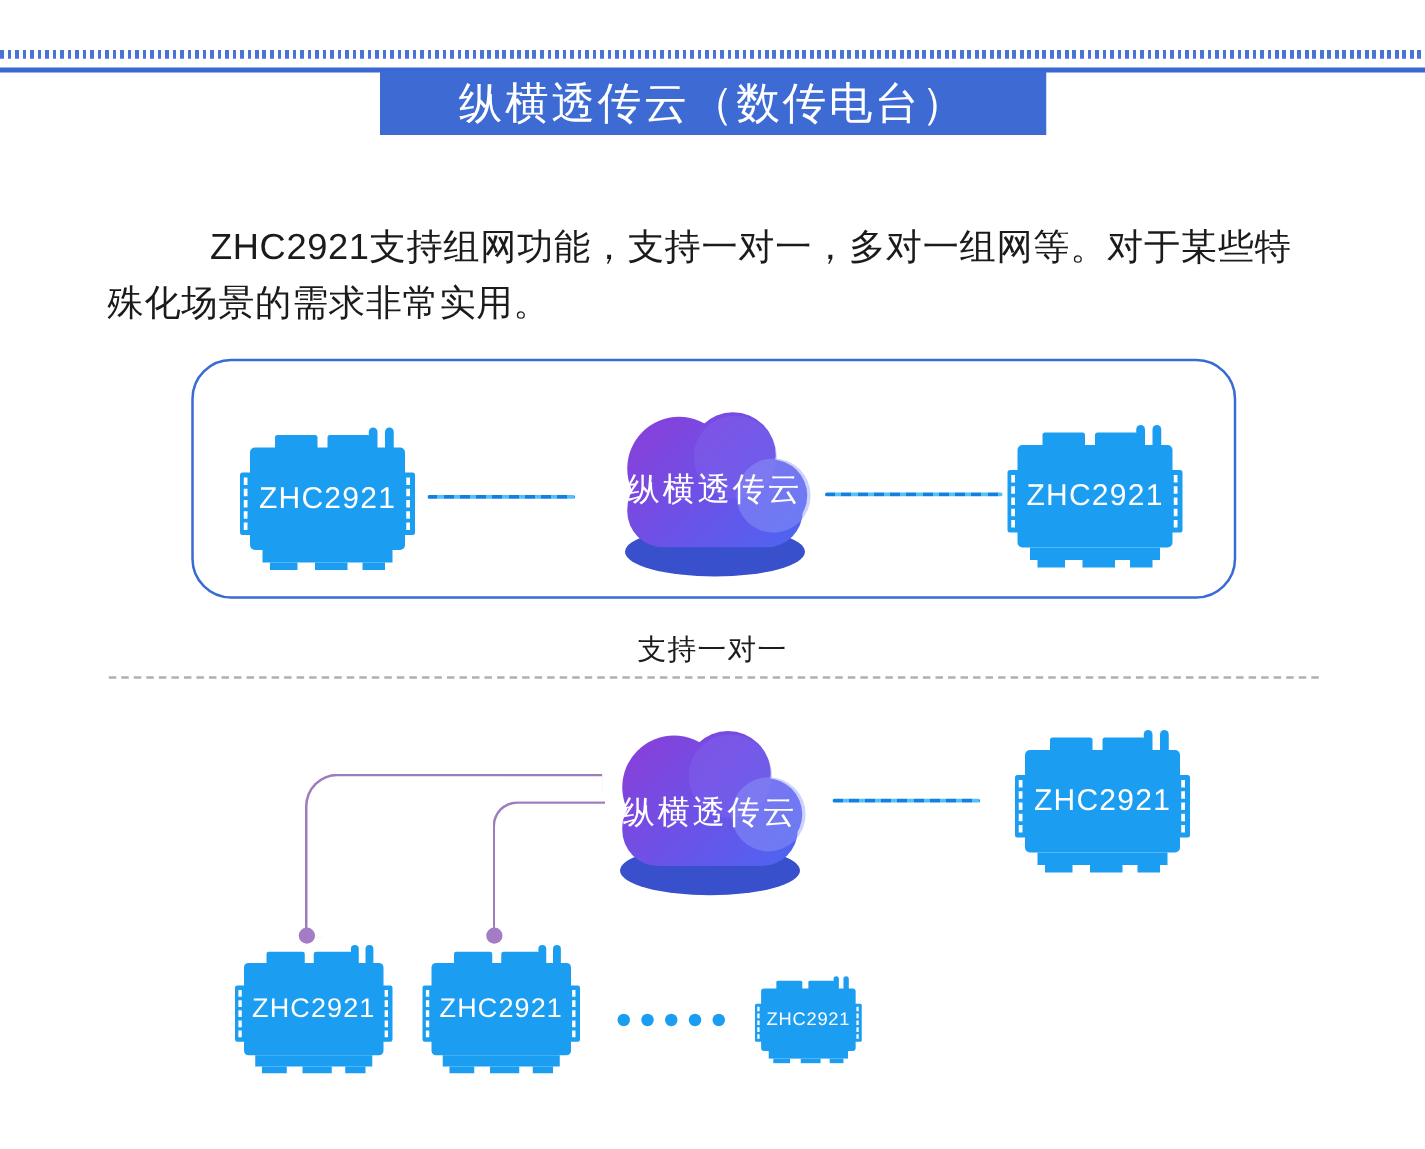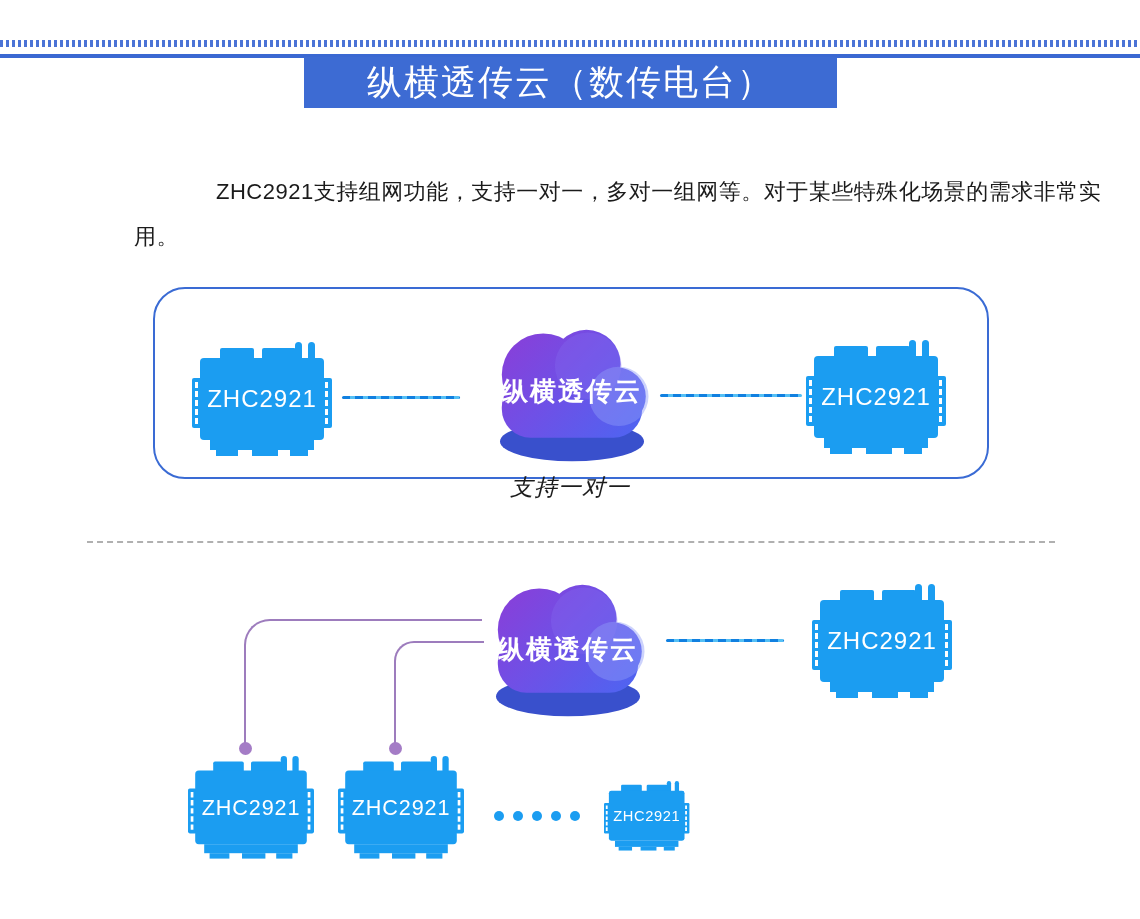--- a/index.html
+++ b/index.html
@@ -8,22 +8,22 @@
 
   
   .dotted-strip{position:absolute;left:0;top:40px;width:1140px;height:7px;
     background:repeating-linear-gradient(90deg,#4b73d6 0 3px,transparent 3px 6px);}
   .solid-line{position:absolute;left:0;top:54px;width:1140px;height:4px;background:#3a68d2;}
   .title-banner{position:absolute;left:304px;top:57px;width:533px;height:51px;background:#3d6bd3;
     color:#ffffff;font-size:35px;font-weight:500;letter-spacing:2px;
     display:flex;align-items:center;justify-content:center;}
 
   
-  .intro{position:absolute;left:86px;top:147px;width:976px;font-size:22px;line-height:45px;
-    color:#1b1b1b;text-indent:82px;letter-spacing:0.5px;margin-left:48px;}
+  .intro{position:absolute;left:86px;top:147px;width:976px;font-size:29px;line-height:45px;
+    color:#1b1b1b;text-indent:82px;letter-spacing:0.5px;}
 
   
   .frame{position:absolute;left:153px;top:287px;width:832px;height:188px;
     border:2px solid #3a6bd4;border-radius:32px;}
   .link{position:absolute;height:3px;border-radius:2px;
     background:repeating-linear-gradient(90deg,#1180e0 0 8px,#55c0f5 8px 13px);}
   .caption{position:absolute;left:0;width:1140px;text-align:center;font-size:23px;
     font-weight:500;color:#1c1c1c;letter-spacing:1px;}
   .divider{position:absolute;left:87px;top:541px;width:968px;height:0;
     border-top:2px dashed #b0b0b0;}
@@ -45,21 +45,21 @@
   .dev-base{left:18px;top:98px;width:104px;height:10px;}
   .dev-foot{top:108px;height:6px;}
   .f1{left:24px;width:22px;}.f2{left:60px;width:26px;}.f3{left:98px;width:18px;}
   .device.mid{transform:scale(0.9);transform-origin:top left;}
   .device.small{transform:scale(0.61);transform-origin:top left;}
 
   
   .cloud{position:absolute;width:180px;height:153px;}
   .cloud svg{width:100%;height:100%;display:block;}
   .cloud-label{position:absolute;width:180px;text-align:center;color:#ffffff;
-    font-size:26px;font-weight:700;letter-spacing:2px;}
+    font-size:26px;font-weight:400;letter-spacing:2px;}
 
   
   .purple-link{position:absolute;border-top:2px solid #9d7cbd;border-left:2px solid #9d7cbd;
     border-top-left-radius:26px;}
   .purple-dot{position:absolute;width:13px;height:13px;border-radius:50%;background:#a47cc6;}
 
   
   .edot{position:absolute;width:10px;height:10px;border-radius:50%;background:#1b9df1;top:811px;}
 </style>
 </head>
@@ -133,21 +133,21 @@
         <circle cx="116" cy="60" r="38"></circle>
         <circle cx="150" cy="96" r="32"></circle>
         <rect x="22" y="76" width="156" height="66" rx="32"></rect>
       </g>
       <circle cx="118" cy="62" r="37" fill="#8569ee" opacity="0.35"></circle>
       <circle cx="152" cy="96" r="33" fill="#8e9cf8" opacity="0.45"></circle>
     </svg>
   </div>
   <div class="cloud-label" style="left:482px;top:374px;">纵横透传云</div>
 
-  <div class="caption" style="top:472px;font-style:italic;">支持一对一</div>
+  <div class="caption" style="top:504px;">支持一对一</div>
 
   <div class="divider"></div>
 
   <div class="purple-link" style="left:244px;top:619px;width:236px;height:129px;"></div>
   <div class="purple-link" style="left:394px;top:641px;width:88px;height:107px;border-top-left-radius:20px;"></div>
   <div class="purple-dot" style="left:239px;top:742px;"></div>
   <div class="purple-dot" style="left:389px;top:742px;"></div>
 
   <div class="link" style="left:666px;top:639px;width:118px;"></div>
 

